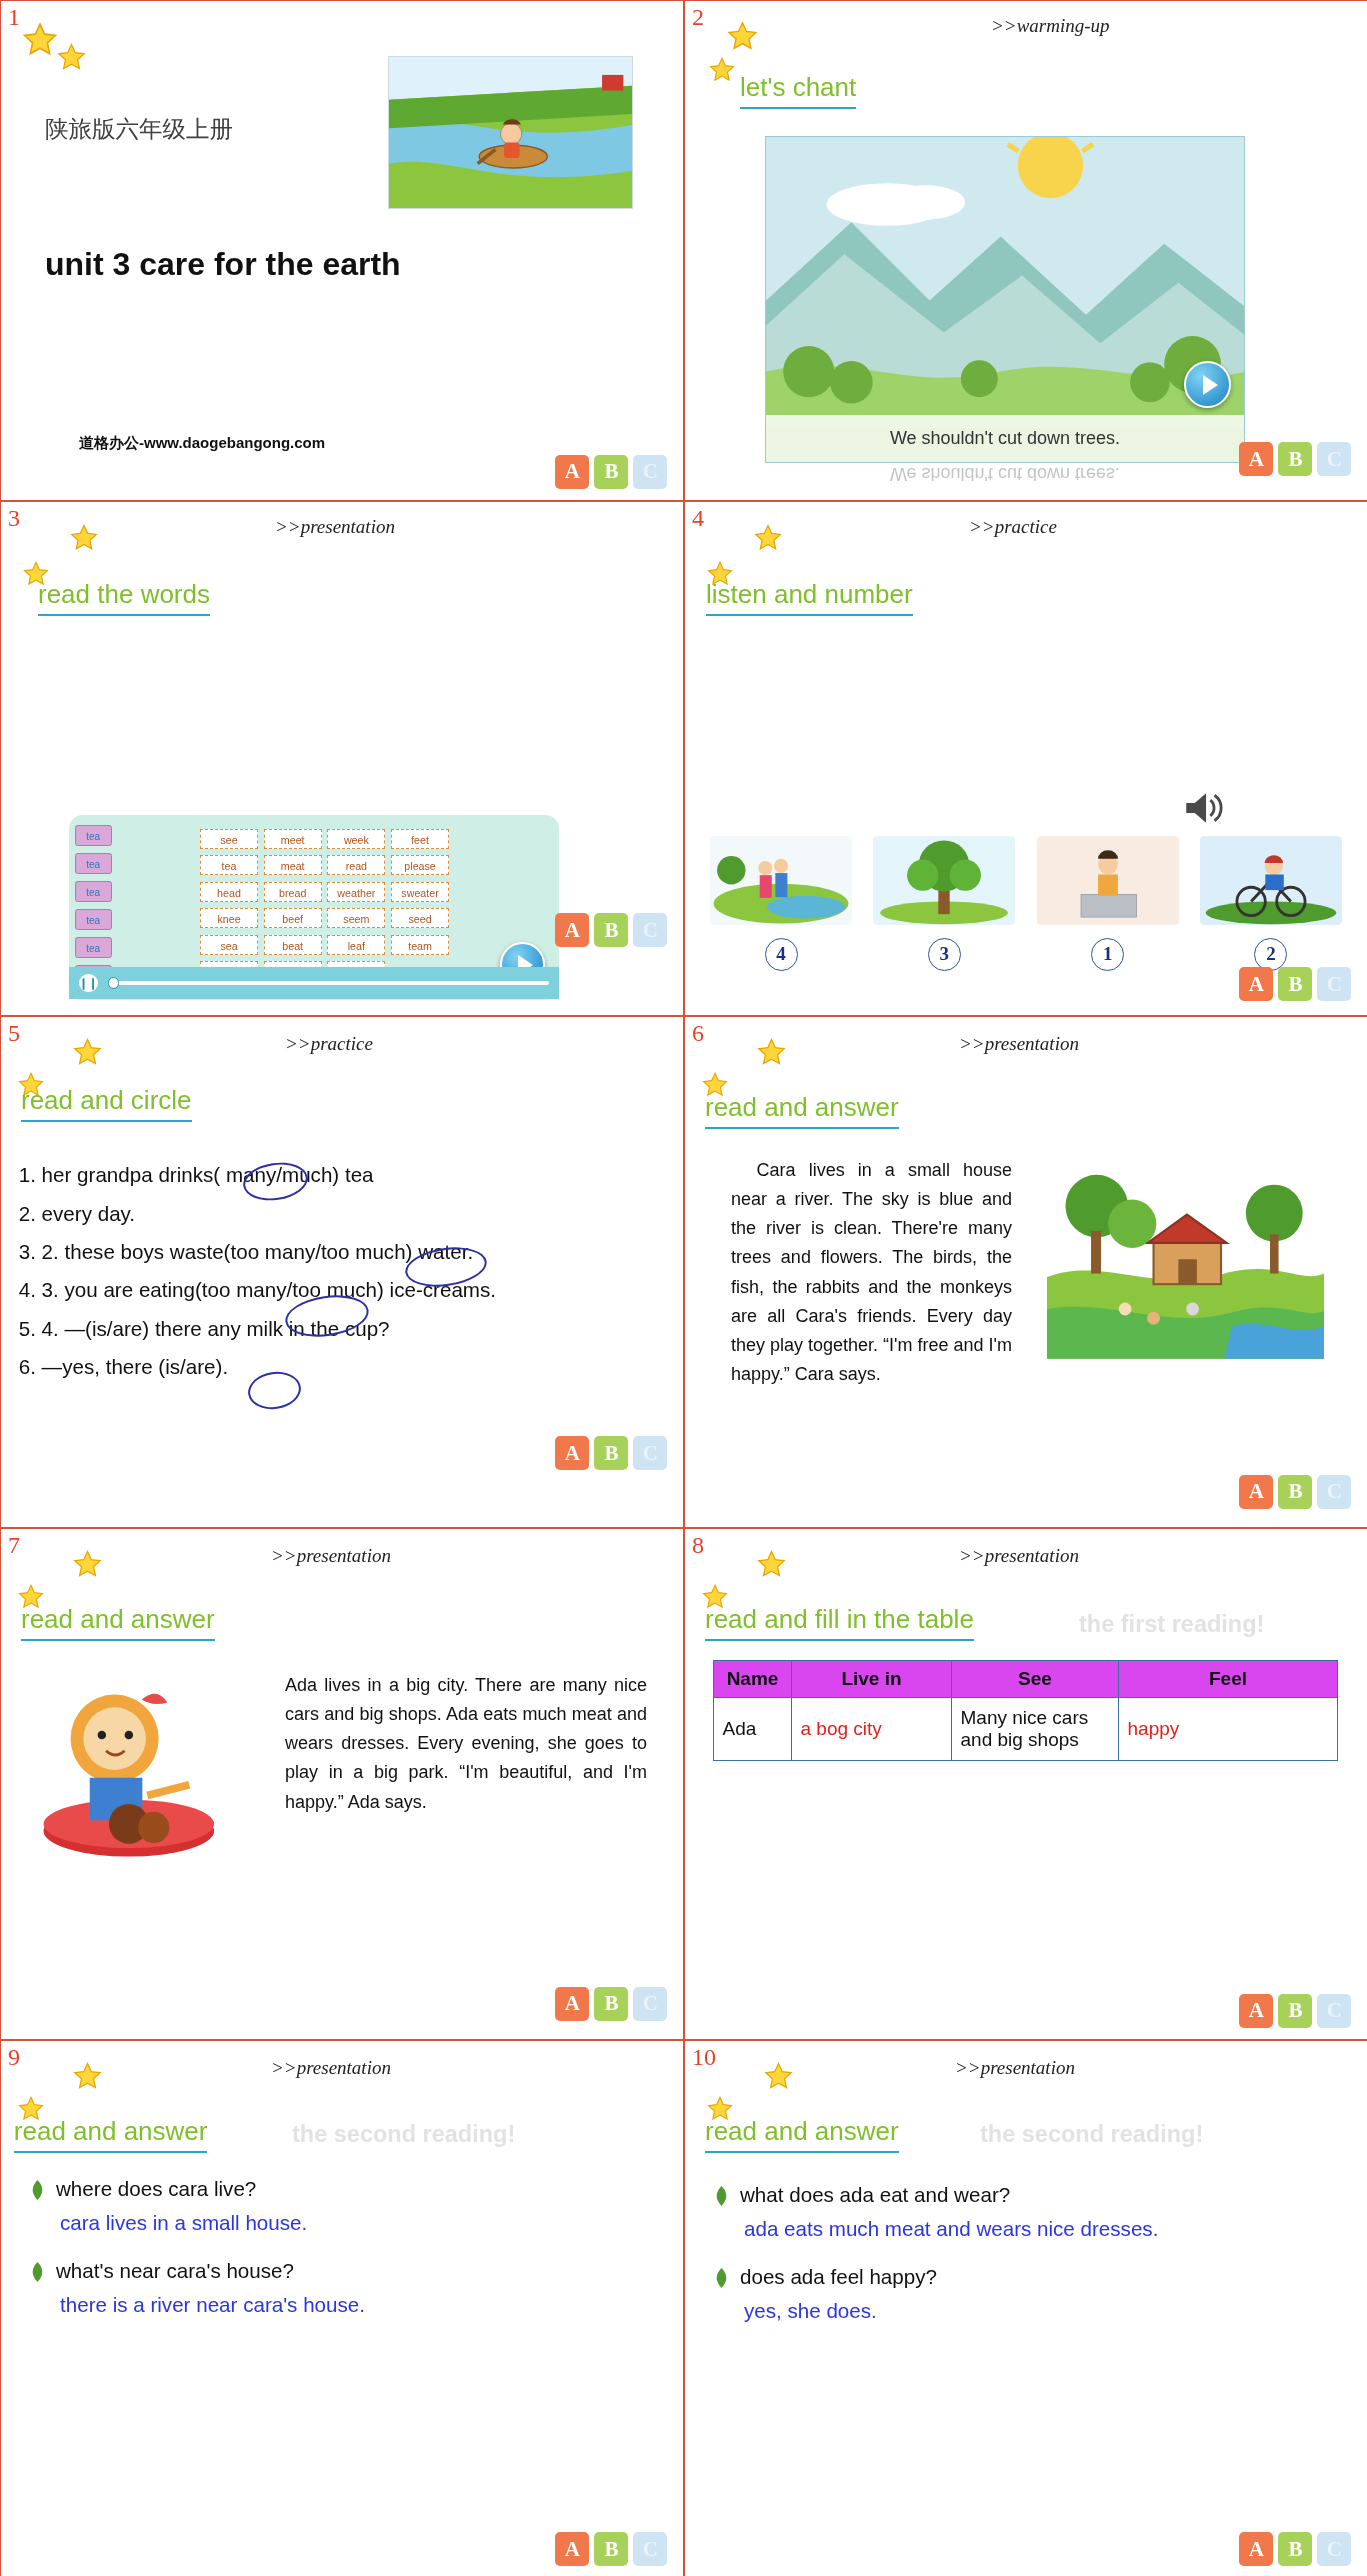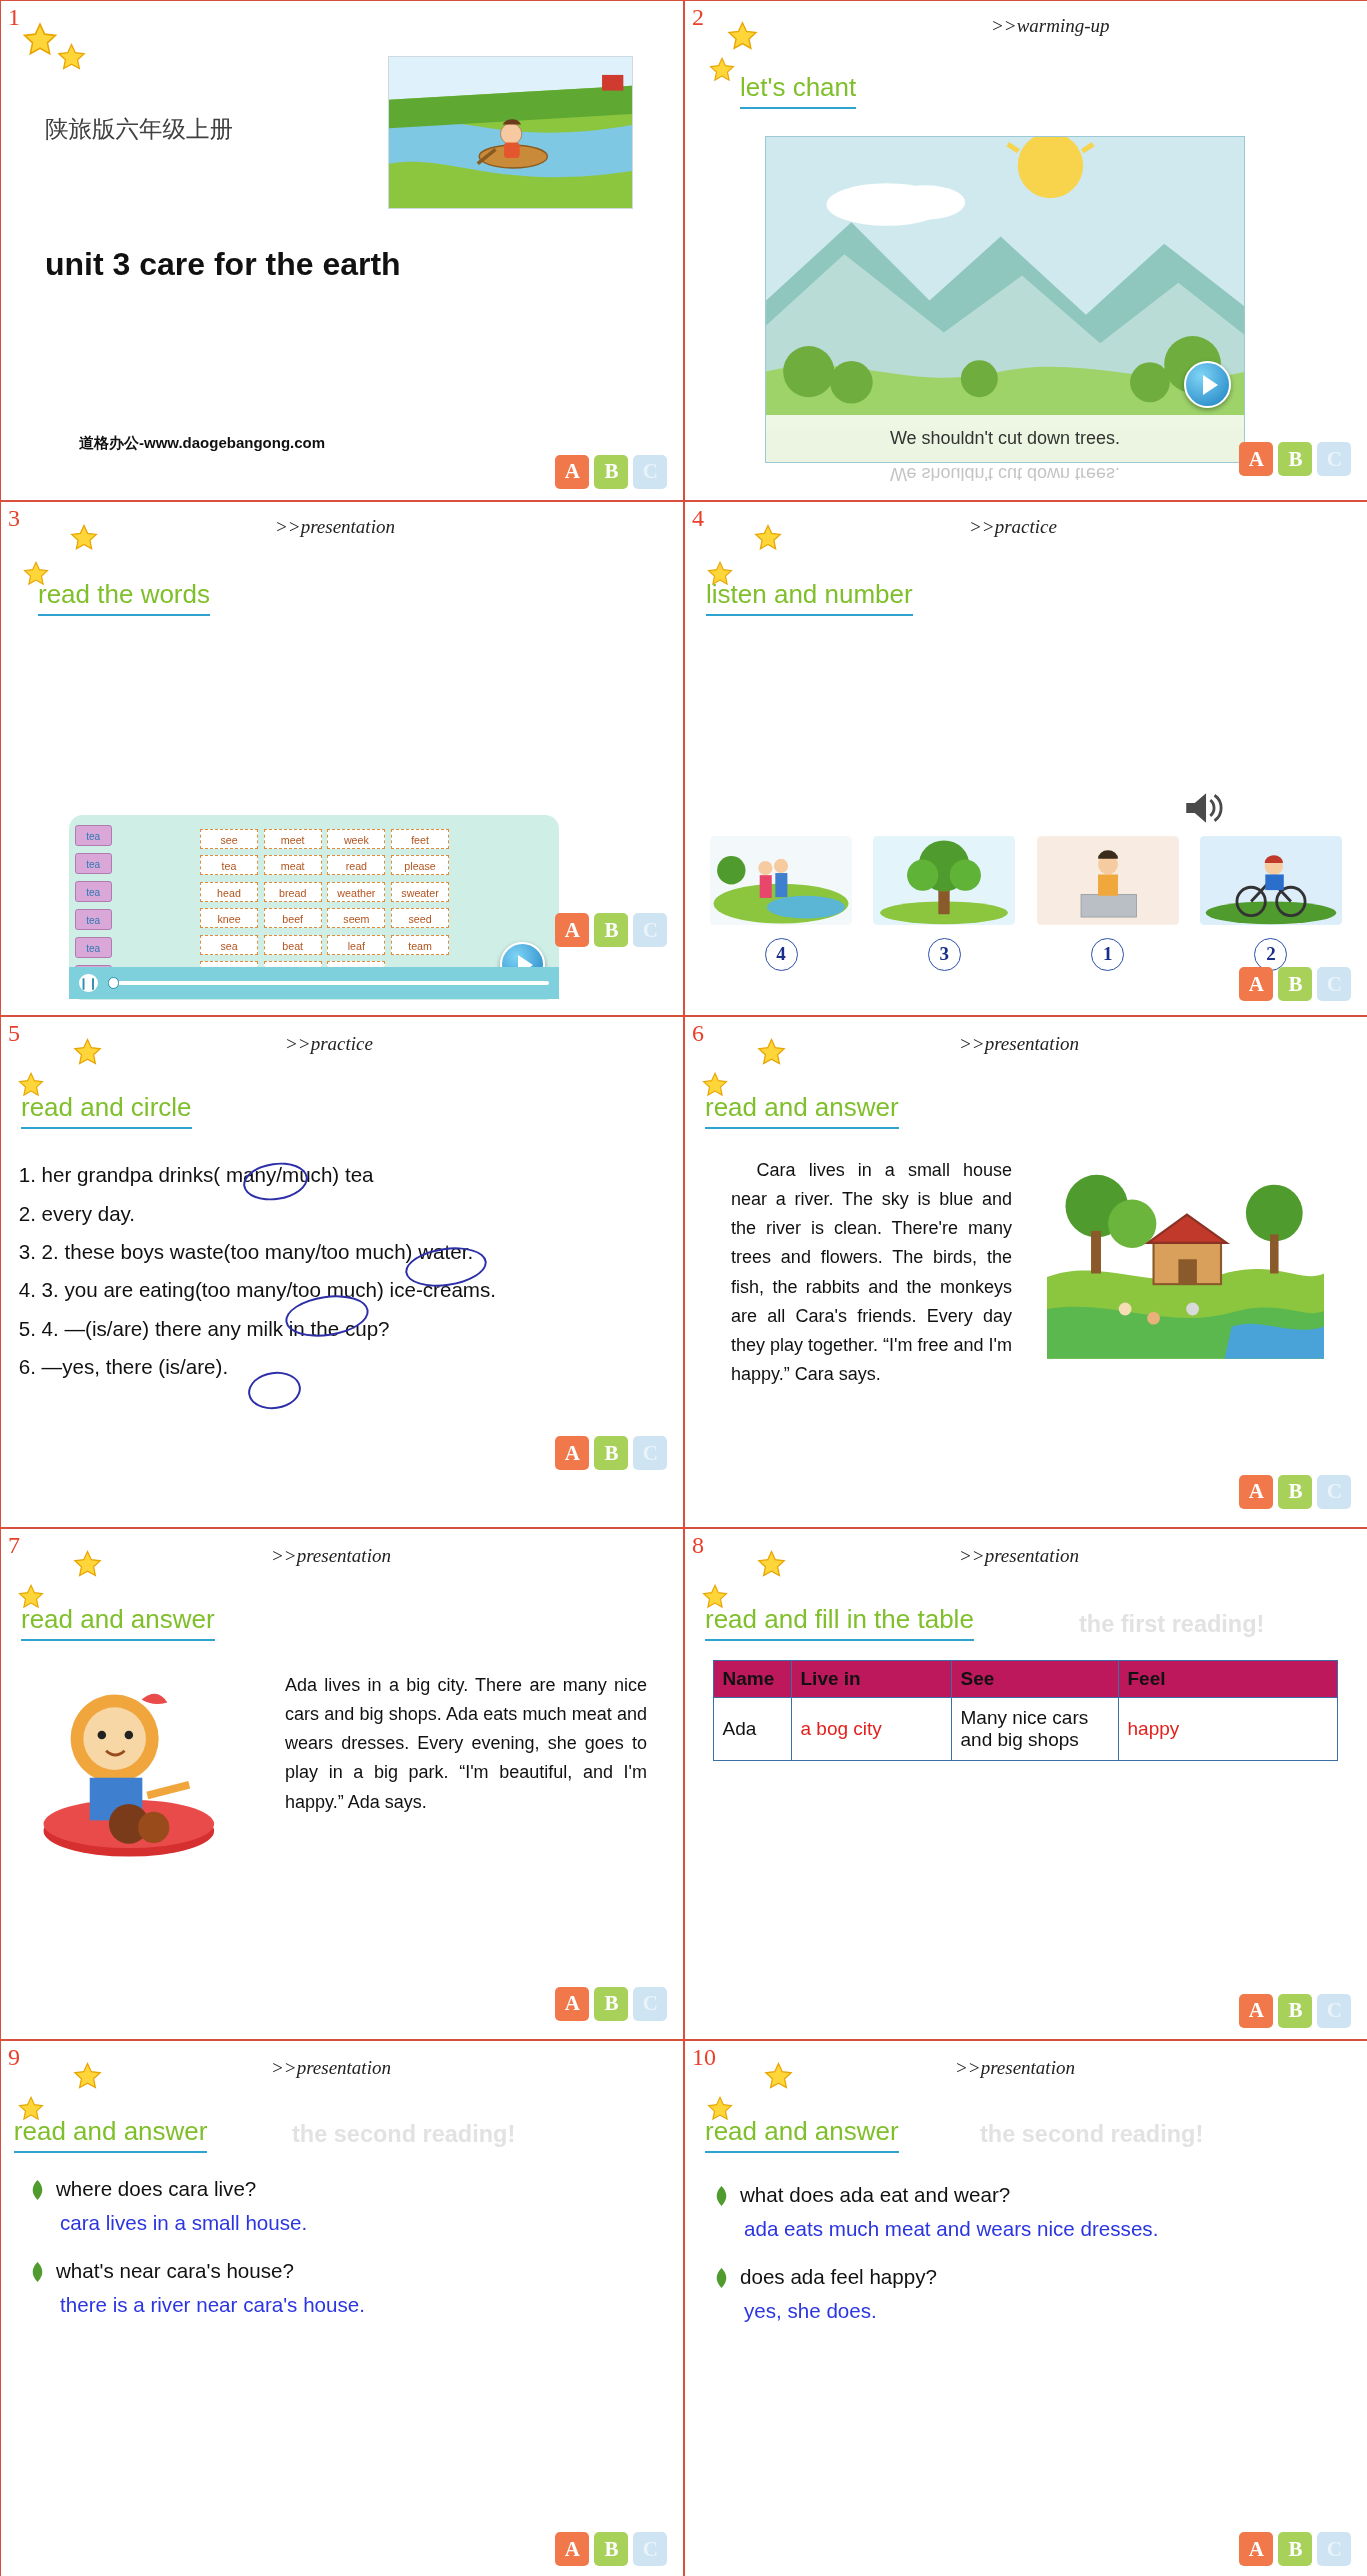--- a/index.html
+++ b/index.html
@@ -172,21 +172,21 @@
   }
   .s6-img { position:absolute; left:483px; top:568px; width:178px; height:142px; overflow:hidden; }
   .s7-img { position:absolute; left:21px; top:739px; width:185px; height:153px; overflow:hidden; }
 
   
   .tbl {
     position:absolute; left:32px; top:760px; width:625px;
     border-collapse:collapse; font-size:19px;
   }
   .tbl th, .tbl td { border:1.4px solid #3a6ea5; padding:7px 8.5px; vertical-align:middle; }
-  .tbl th { background:#be185d; font-weight:bold; color:#111; text-align:left; }
+  .tbl th { background:#d946ef; font-weight:bold; color:#111; text-align:center; }
   .tbl td { height:63px; color:#111; }
   .tbl td.red { color:#e2201c; }
 
   
   .qa { position:absolute; width:625px; }
   .qa .q { display:flex; align-items:flex-start; gap:10px; font-size:20.6px; color:#111; margin-bottom:5.7px;}
   .qa .a { color:#2b35e0; font-size:20.6px; margin:8px 0 21px 31px; line-height:1.4;}
   .leaf { width:17px; height:20px; flex:none; margin-top:2.8px; }
 </style>
 </head>
@@ -437,21 +437,21 @@
       <svg width="31" height="31" viewBox="0 0 24 24">
           <path d="M12 2l2.9 6.3 6.9.8-5.1 4.7 1.4 6.8L12 17.2 5.9 20.6l1.4-6.8L2.2 9.1l6.9-.8z" fill="#ffd63a" stroke="#e8a400"></path>
         </svg>
     </span>
     <span class="star" style="left:15.6px;top:54px;">
       <svg width="28" height="28" viewBox="0 0 24 24">
           <path d="M12 2l2.9 6.3 6.9.8-5.1 4.7 1.4 6.8L12 17.2 5.9 20.6l1.4-6.8L2.2 9.1l6.9-.8z" fill="#ffd63a" stroke="#e8a400"></path>
         </svg>
     </span>
     <div class="kicker" style="left:284px;top:15.6px;">&gt;&gt;practice</div>
-    <div class="greenhead" style="left:20px;top:75px;">read and circle</div>
+    <div class="greenhead" style="left:20px;top:68px;">read and circle</div>
 
     <ol class="s5-list" style="top:131px;">
       <li>her grandpa drinks( many/much) tea</li>
       <li>every day.</li>
       <li>2. these boys waste(too many/too much) water.</li>
       <li>3. you are eating(too many/too much) ice-creams.</li>
       <li>4. —(is/are) there any milk in the cup?</li>
       <li>—yes, there (is/are).</li>
     </ol>
     <span class="ellipse" style="left:242px;top:146px;width:65px;height:37px;"></span>

